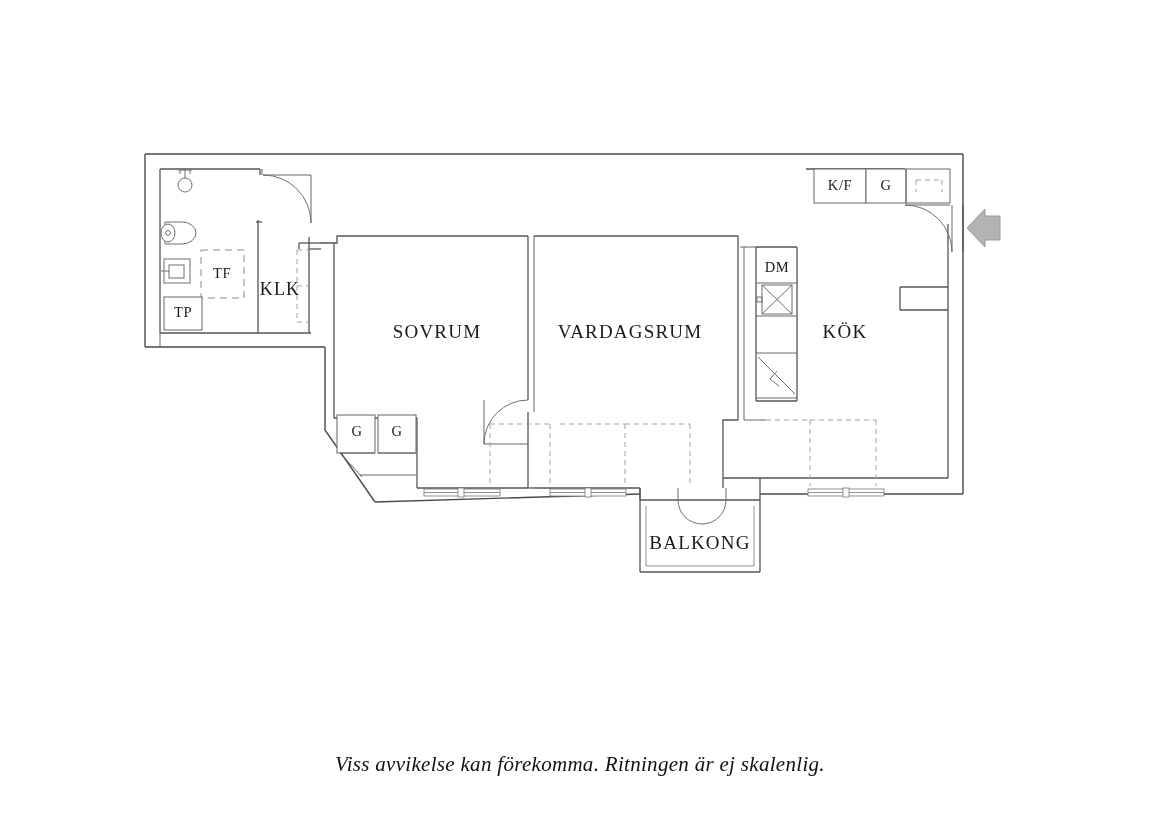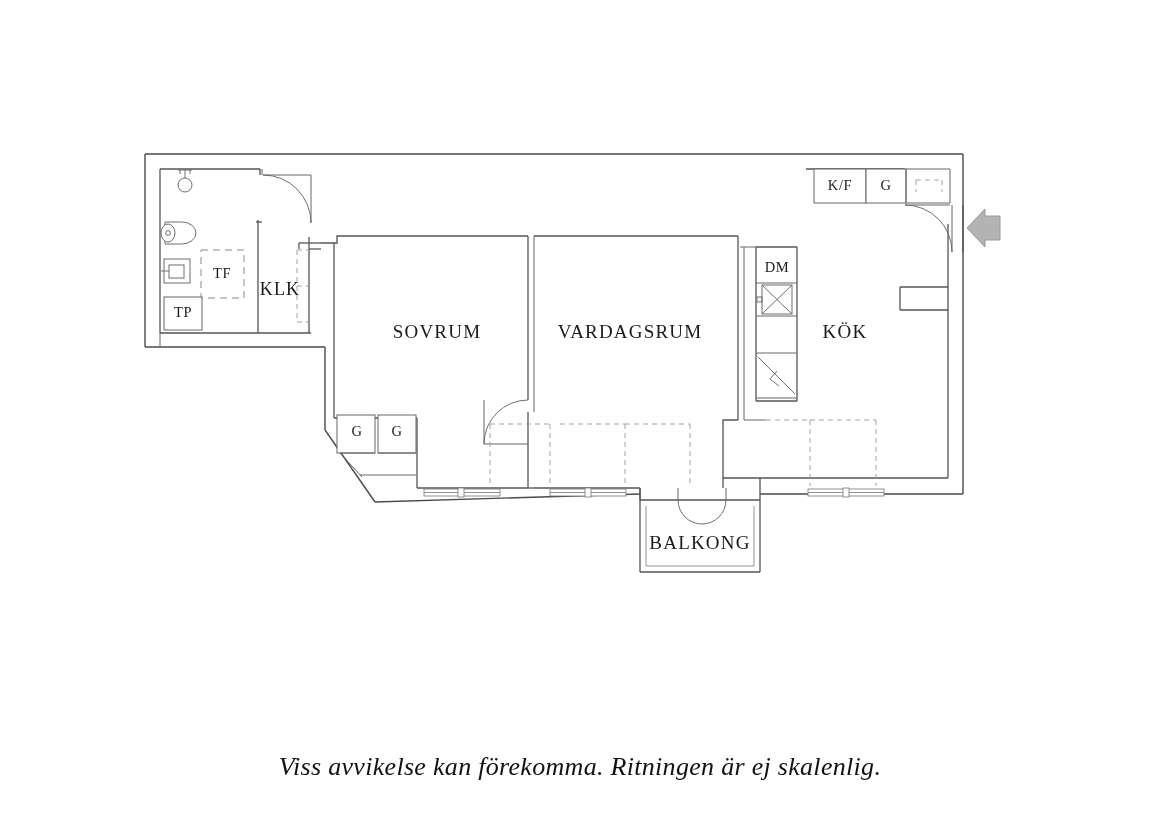--- a/index.html
+++ b/index.html
@@ -45,21 +45,21 @@
     dominant-baseline: middle;
   }
   .caption {
     position: absolute;
     left: 0;
     right: 0;
     top: 752px;
     text-align: center;
     font-family: "Liberation Serif", serif;
     font-style: italic;
-    font-size: 26px;
+    font-size: 21px;
     color: #111111;
     letter-spacing: 0.3px;
   }
   .w-outer { fill: none; stroke: #4a4a4a; stroke-width: 1.4; }
   .w-main  { fill: none; stroke: #555555; stroke-width: 1.3; }
   .w-thin  { fill: none; stroke: #666666; stroke-width: 1.0; }
   .w-hair  { fill: none; stroke: #777777; stroke-width: 0.8; }
   .w-dash  { fill: none; stroke: #8a8a8a; stroke-width: 1.0; stroke-dasharray: 7 5; }
   .w-dash-fine { fill: none; stroke: #999999; stroke-width: 0.9; stroke-dasharray: 5 4; }
   .door-arc { fill: none; stroke: #707070; stroke-width: 1.0; }

